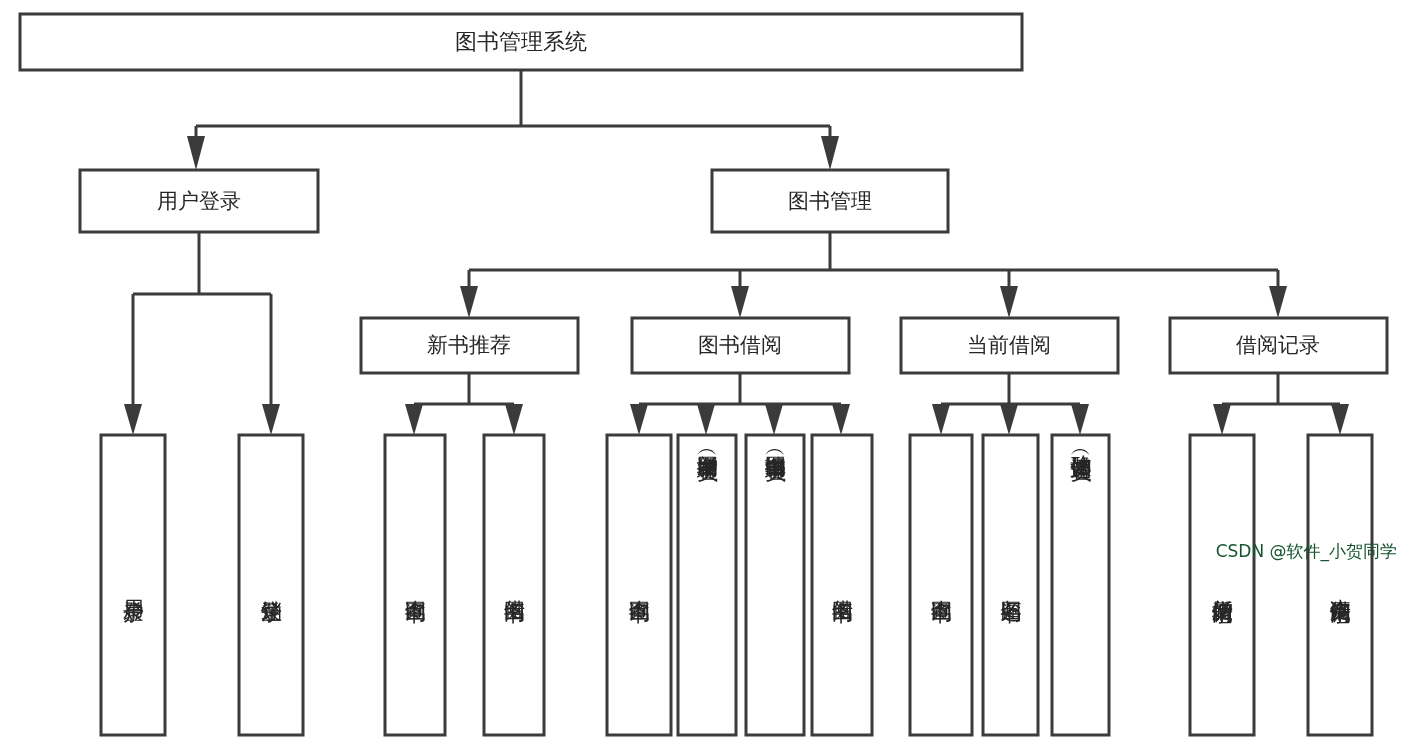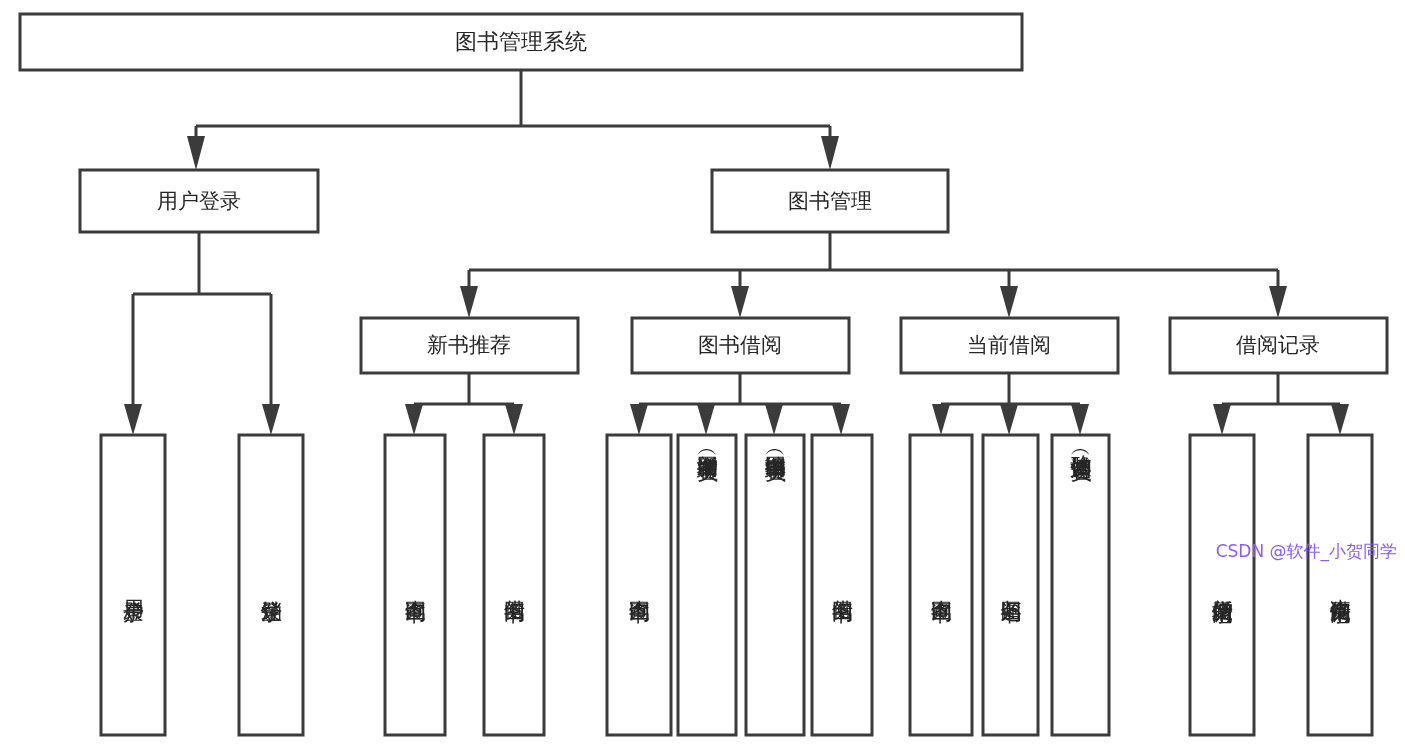--- a/index.html
+++ b/index.html
@@ -70,21 +70,21 @@
     line-height: 1.18;
     letter-spacing: 1px;
     white-space: nowrap;
   }
   .watermark {
     position: absolute;
     right: 8px;
     bottom: 4px;
     font-family: "DejaVu Sans", "Liberation Sans", sans-serif;
     font-size: 17px;
-    color: #8b5cf6;
+    color: #14532d;
     white-space: nowrap;
   }
 </style>
 </head>
 <body>
 
 <div id="diagram-root">
 
   <svg id="flow" viewBox="0 0 1405 747" xmlns="http://www.w3.org/2000/svg">
 

